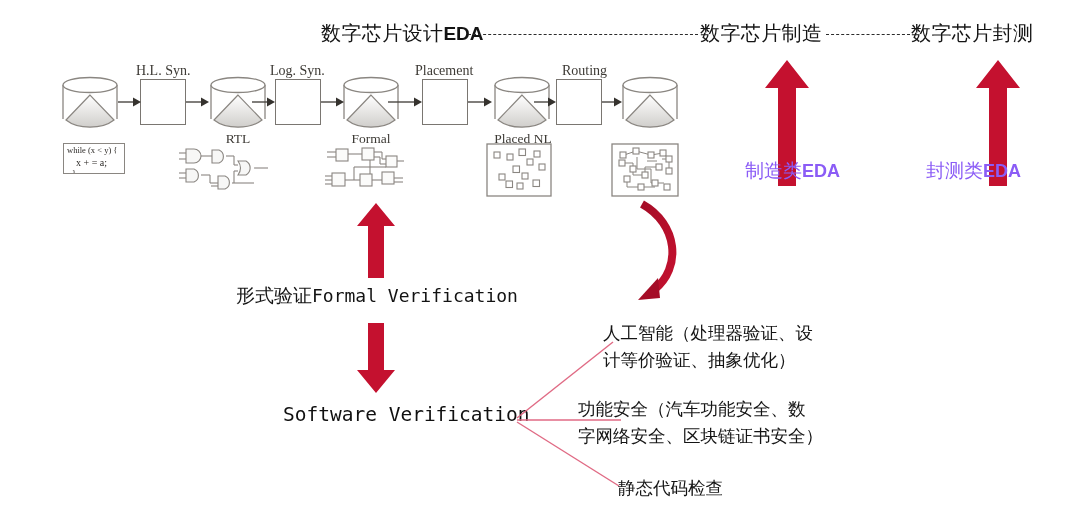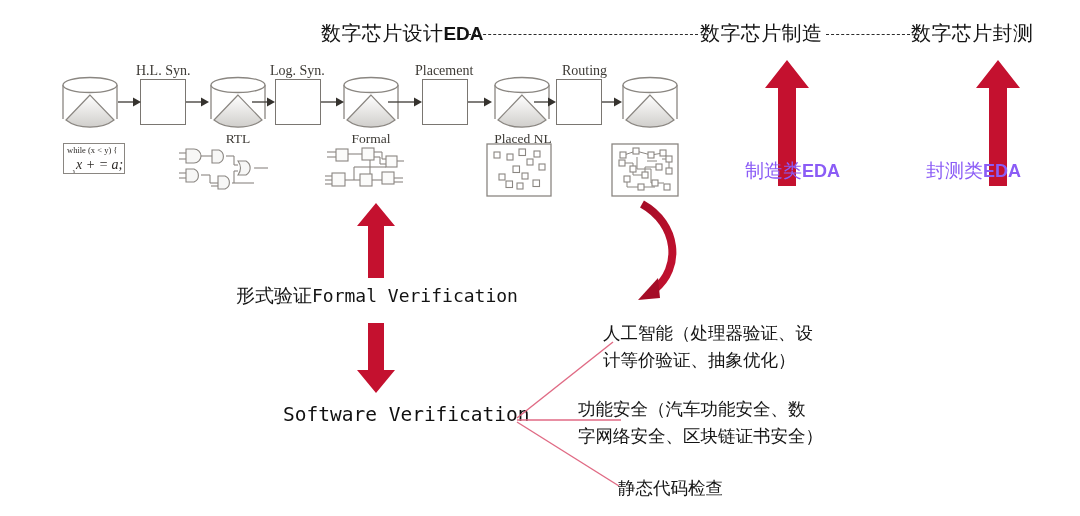--- a/index.html
+++ b/index.html
@@ -66,21 +66,21 @@
   .code-box {
     position: absolute;
     border: 1.3px solid #8a8681;
     background: #fff;
     box-sizing: border-box;
     overflow: hidden;
     font-family: "Liberation Serif", serif;
     color: #2e2b28;
   }
   .code-l1 { position: absolute; left: 3px; top: 1px; font-size: 8.5px; white-space: nowrap; }
-  .code-l2 { position: absolute; left: 12px; top: 13px; font-size: 14px; font-style: italic; white-space: nowrap; }
+  .code-l2 { position: absolute; left: 12px; top: 13px; font-size: 10px; white-space: nowrap; }
   .code-l3 { position: absolute; left: 8px; top: 24px; font-size: 8.5px; white-space: nowrap; }
 
   
   .red-arrow { position: absolute; }
   .red-label {
     position: absolute;
     font-family: "Liberation Serif", serif;
     font-size: 19px;
     color: #8b5cf6;
     white-space: nowrap;

